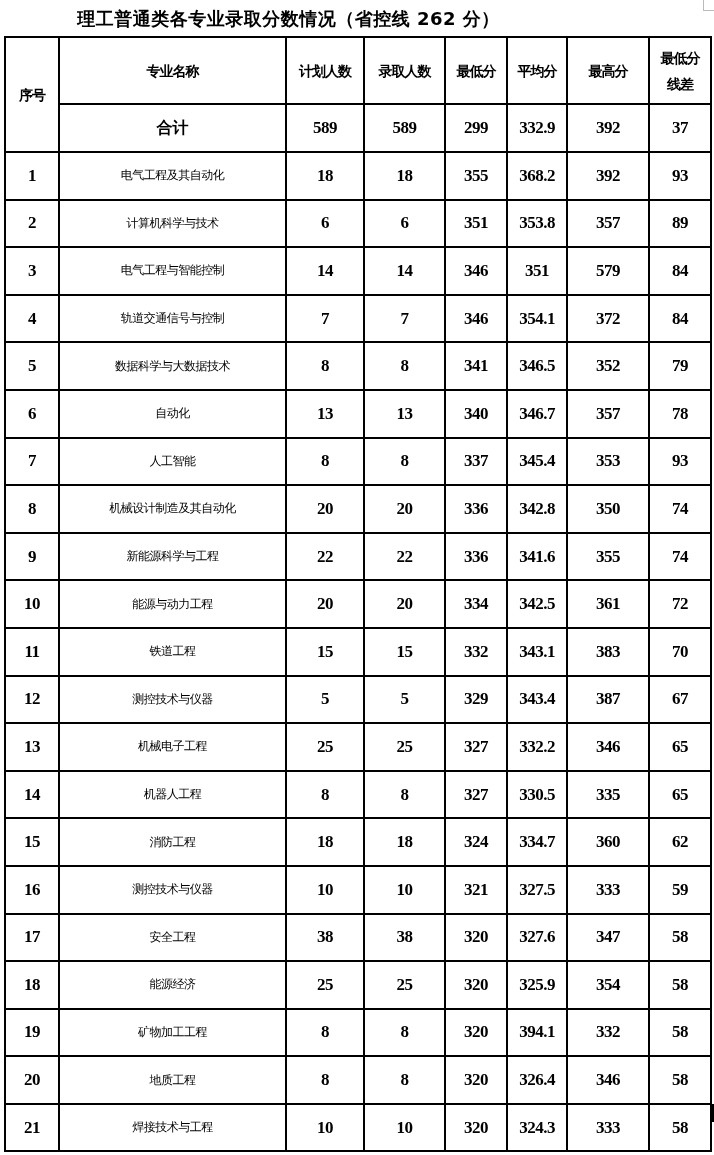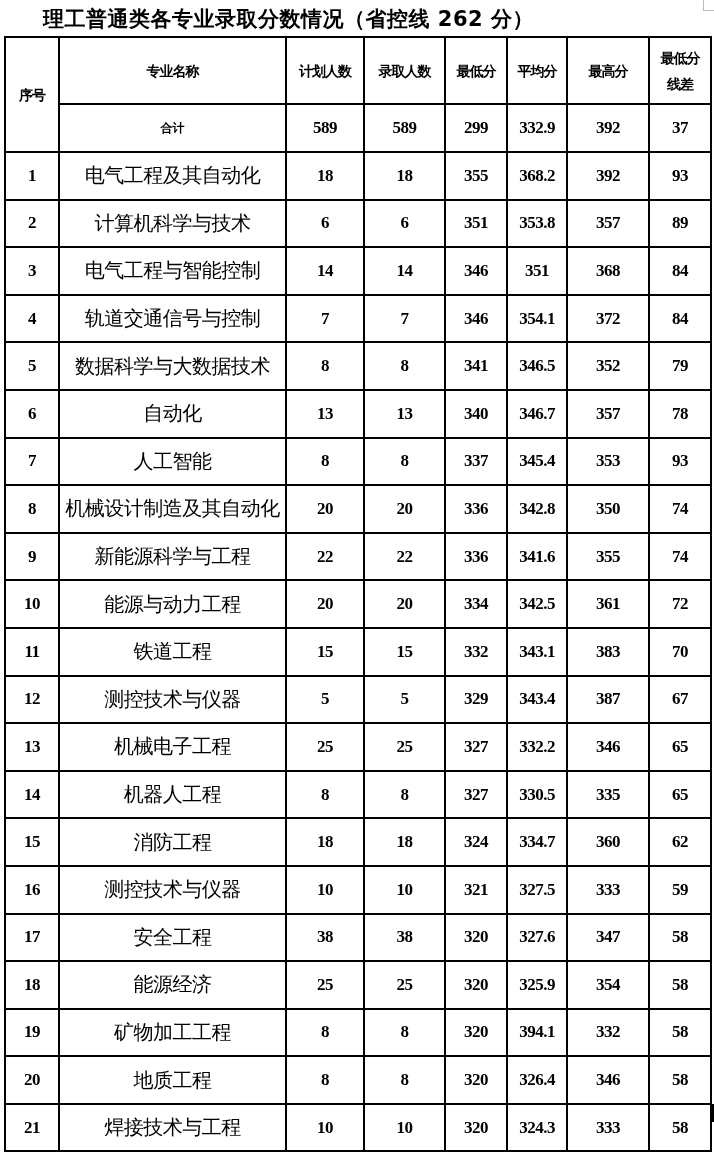--- a/index.html
+++ b/index.html
@@ -1,23 +1,23 @@
 <!DOCTYPE html>
 <html><head>
 <meta charset="utf-8">
 <style>
   html, body { margin:0; padding:0; background:#ffffff; }
   body { width:714px; height:1155px; position:relative; overflow:hidden; font-family:"DejaVu Serif", serif; color:#000; }
-  .title { position:absolute; left:0; top:4px; width:577px; text-align:center; font-family:"DejaVu Sans", sans-serif; font-weight:bold; font-size:21px; letter-spacing:0.5px; line-height:30px; }
+  .title { position:absolute; left:0; top:4px; width:577px; text-align:center; font-family:"DejaVu Sans", sans-serif; font-weight:bold; font-size:18px; letter-spacing:0.5px; line-height:30px; }
   table { position:absolute; left:4px; top:36px; border-collapse:collapse; table-layout:fixed; }
   td, th { border:2px solid #000; text-align:center; vertical-align:middle; padding:0; font-weight:bold; }
   th { font-family:"DejaVu Sans", sans-serif; font-size:14px; letter-spacing:-1px; line-height:26px; }
   td.num { font-family:"Liberation Serif", serif; font-size:17px; letter-spacing:-0.5px; }
-  td.name { font-family:"DejaVu Sans", sans-serif; font-weight:normal; font-size:20px; letter-spacing:-0.5px; }
-  td.total-label { font-family:"DejaVu Sans", sans-serif; font-size:12px; }
+  td.name { font-family:"DejaVu Sans", sans-serif; font-weight:normal; font-size:12px; letter-spacing:-0.5px; }
+  td.total-label { font-family:"DejaVu Sans", sans-serif; font-size:16px; }
   tr.data { height:47.6px; }
   tr.hdr { height:67px; }
   tr.total { height:48px; }
   .corner { position:absolute; right:0; top:0; width:10px; height:10px; border-left:1px solid #bbb; border-bottom:1px solid #bbb; }
   .mark { position:absolute; left:710px; top:1104px; width:4px; height:18px; background:#000; }
 </style>
 </head>
 <body>
 
 <div class="corner"></div>
@@ -79,21 +79,21 @@
         <td class="num">357</td>
         <td class="num">89</td>
       </tr>
       <tr class="data">
         <td class="num">3</td>
         <td class="name">电气工程与智能控制</td>
         <td class="num">14</td>
         <td class="num">14</td>
         <td class="num">346</td>
         <td class="num">351</td>
-        <td class="num">368</td>
+        <td class="num">579</td>
         <td class="num">84</td>
       </tr>
       <tr class="data">
         <td class="num">4</td>
         <td class="name">轨道交通信号与控制</td>
         <td class="num">7</td>
         <td class="num">7</td>
         <td class="num">346</td>
         <td class="num">354.1</td>
         <td class="num">372</td>

